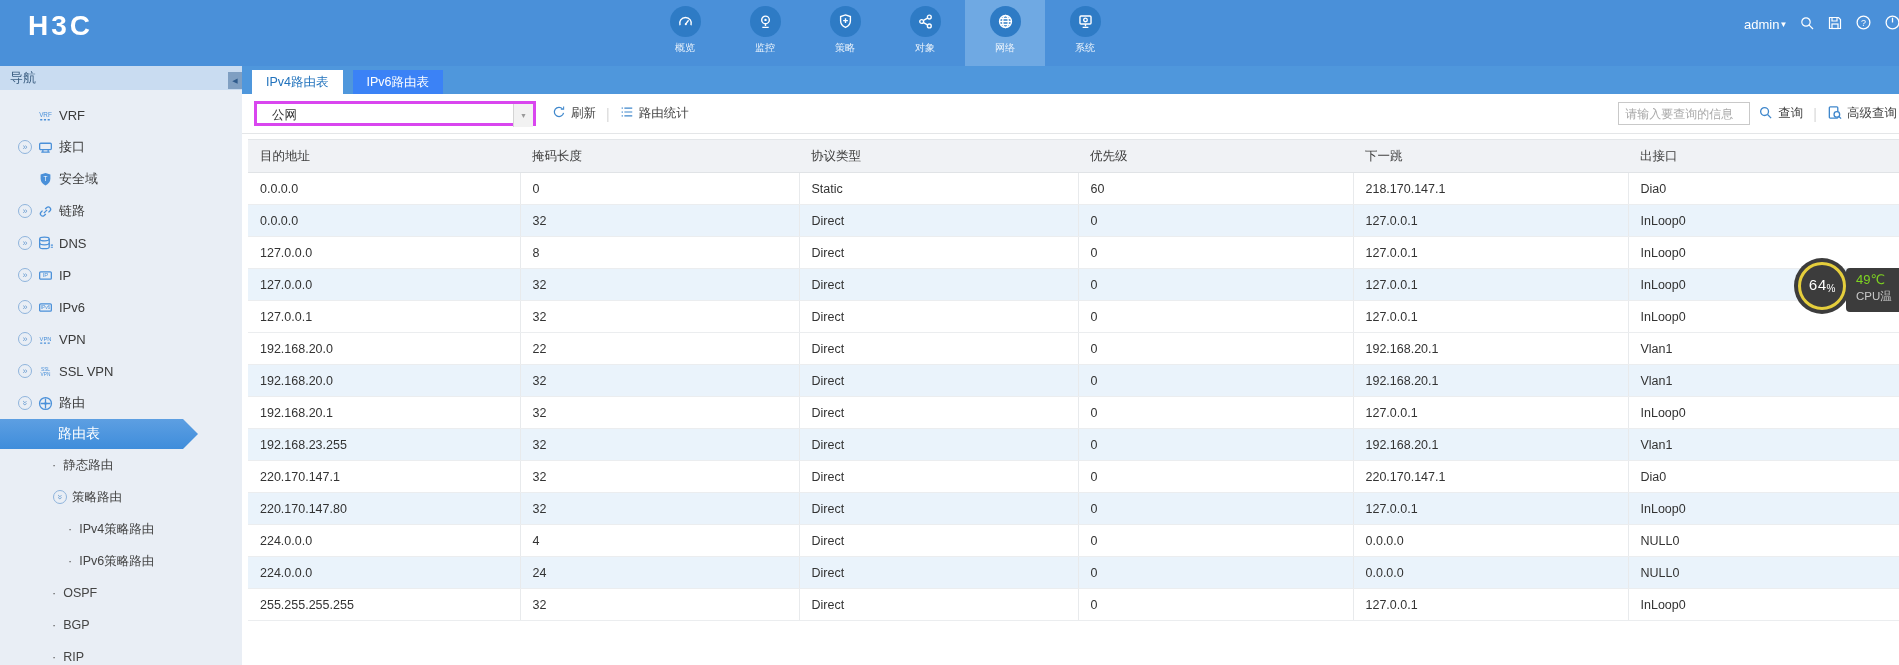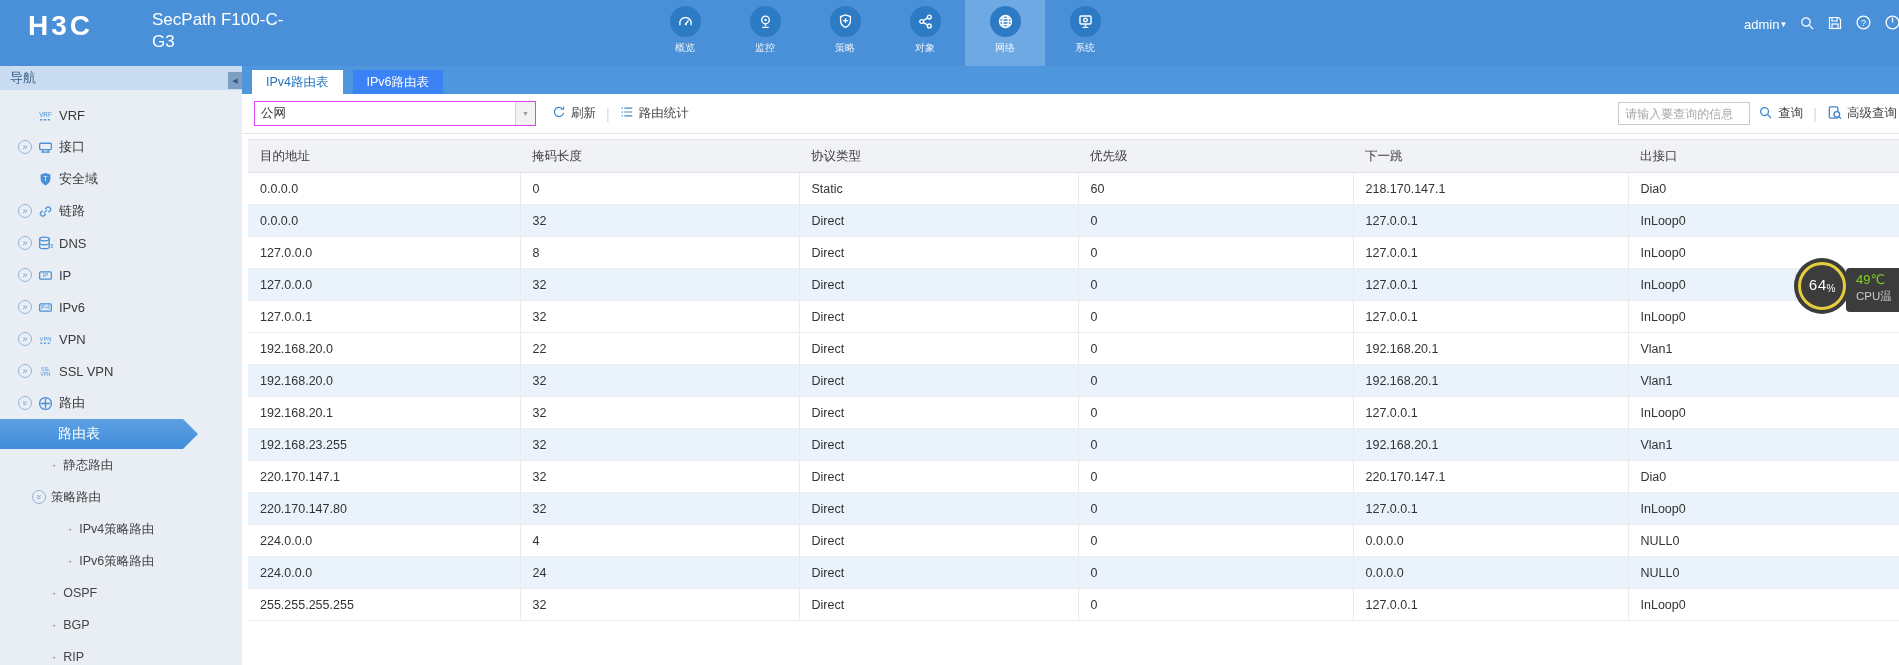--- a/index.html
+++ b/index.html
@@ -31,21 +31,21 @@
 
   
   .sidebar { width:242px; background:#e9eef5; position:relative; flex:none; }
   .nav-hdr { height:24px; background:#c9dcf1; color:#3c5f82; font-size:13px;
           line-height:24px; padding-left:10px; }
   .side-list { list-style:none; padding-top:9px; }
   .side-item { height:32px; display:flex; align-items:center; gap:5px;
           font-size:13px; color:#3a3a3a; cursor:pointer; white-space:nowrap; }
   .side-item.lvl1 { padding-left:18px; }
   .side-item.lvl2 { padding-left:52px; font-size:12.5px; color:#444; }
-  .side-item.lvl2.haschev { padding-left:32px; }
+  .side-item.lvl2.haschev { padding-left:53px; }
   .side-item.lvl3 { padding-left:68px; font-size:12.5px; color:#444; }
   .side-item .bullet { color:#555; margin-right:2px; }
   .chev { width:14px; height:14px; flex:none; border:1px solid #8fb4dc; border-radius:50%;
           color:#6b9dd1; font-size:9px; line-height:12px; text-align:center; }
   .chev.exp { transform:rotate(90deg); }
   .chev-space { width:14px; flex:none; }
   .side-ico { width:17px; height:17px; flex:none; display:inline-flex;
           align-items:center; justify-content:center; }
   .side-ico svg { stroke:#4a90d9; fill:none; stroke-width:1.2; }
   .side-item.selected { width:198px; height:30px; color:#fff; font-size:14px;
@@ -60,23 +60,23 @@
           background:#7f9fc2; color:#2f5b8c; font-size:7px; display:flex;
           align-items:center; justify-content:center; cursor:pointer; }
   .tab { height:24px; line-height:24px; padding:0 14px; margin-right:10px;
           font-size:12.5px; cursor:pointer; }
   .tab.first { margin-left:10px; }
   .tab.active { background:#fff; color:#2273bd; }
   .tab.inactive { background:#3b82f6; color:#fff; }
 
   .toolbar { height:40px; background:#fff; border-bottom:1px solid #e4e6e8;
           display:flex; align-items:center; padding:0 0 0 12px; flex:none; }
-  .vrf-select { position:relative; width:282px; height:25px; border:1px solid #d946ef;
+  .vrf-select { position:relative; width:282px; height:25px; border:3px solid #d946ef;
           background:#fff; font-size:12.5px; color:#333; line-height:23px;
-          padding-left:6px; cursor:pointer; }
+          padding-left:15px; cursor:pointer; }
   .vrf-arrow { position:absolute; right:0; top:0; width:20px; height:23px;
           background:#f2f2f2; border-left:1px solid #d4d4d4; color:#9a9a9a;
           font-size:7px; display:flex; align-items:center; justify-content:center; }
   .tool-btn { display:flex; align-items:center; gap:5px; font-size:12.5px;
           color:#444; cursor:pointer; }
   .tool-btn svg { stroke:#3f87cc; fill:none; stroke-width:1.4; }
   .tb-sep { color:#d8d8d8; margin:0 10px; font-size:14px; }
   .ml16 { margin-left:16px; }
   .toolbar-right { margin-left:auto; display:flex; align-items:center; }
   .search-input { width:132px; height:23px; border:1px solid #c9c9c9; font-size:12px;
@@ -108,21 +108,20 @@
   .cpu-pct { font-size:15px;font-family:Liberation Mono, monospace; }
   .cpu-unit { font-size:10px; margin-top:5px; }
 </style>
 </head>
 <body>
 
 <div class="app">
 
   <header class="hdr">
     <div class="logo">H3C</div>
-    <div class="prod-title">SecPath F100-C-G3</div>
     <nav class="top-nav" id="top-nav">
         <div class="nav-tile">
           <div class="nav-circle">
             <svg width="17" height="17" viewBox="0 0 16 16">
               <path d="M2.8 11.5a5.5 5.5 0 1 1 10.4 0"></path>
               <path d="M8.3 10.2l2.6-3.4"></path>
               <circle cx="8.3" cy="10.5" r="1" fill="#fff" stroke="none"></circle>
             </svg>
           </div>
           <div class="nav-lbl">概览</div>

